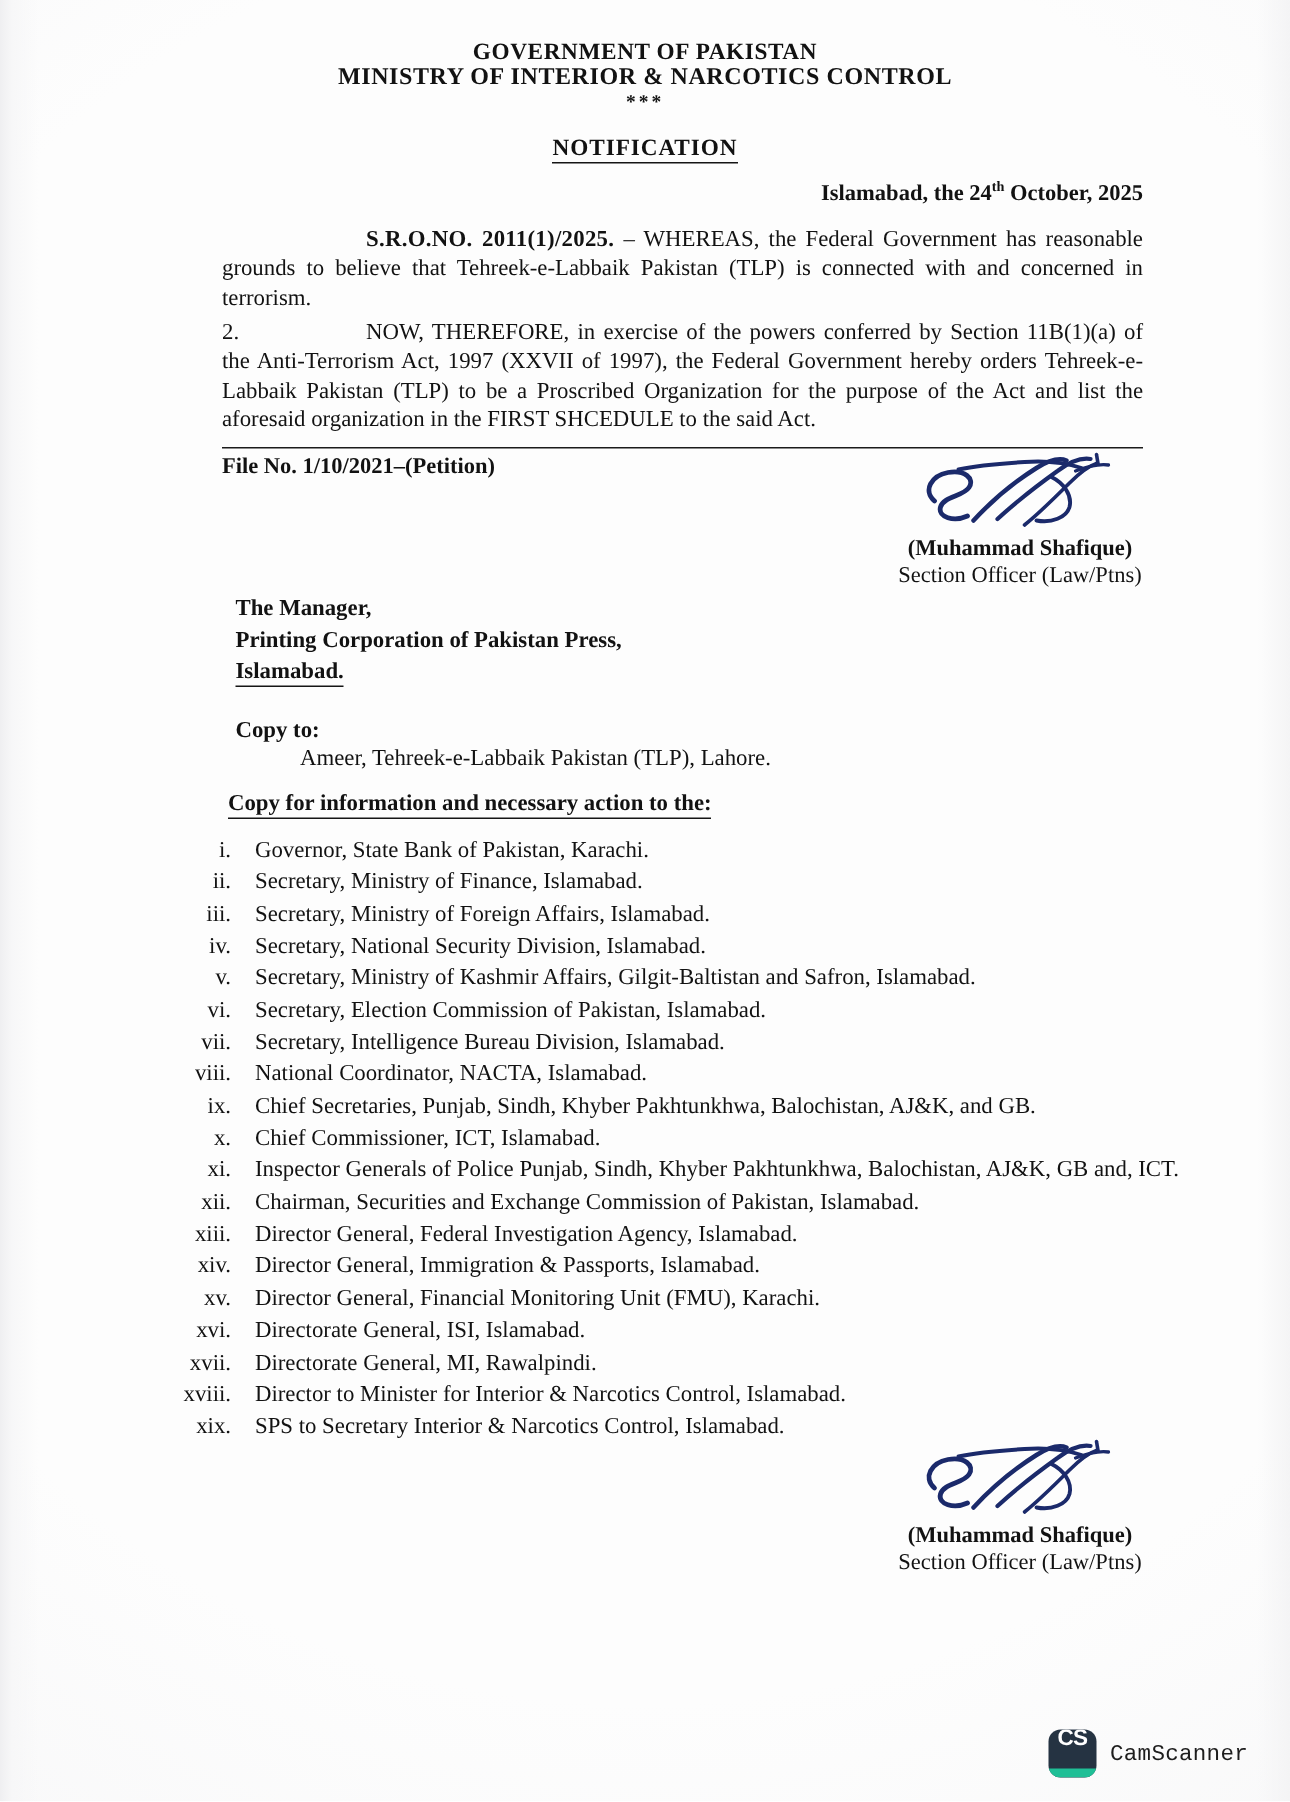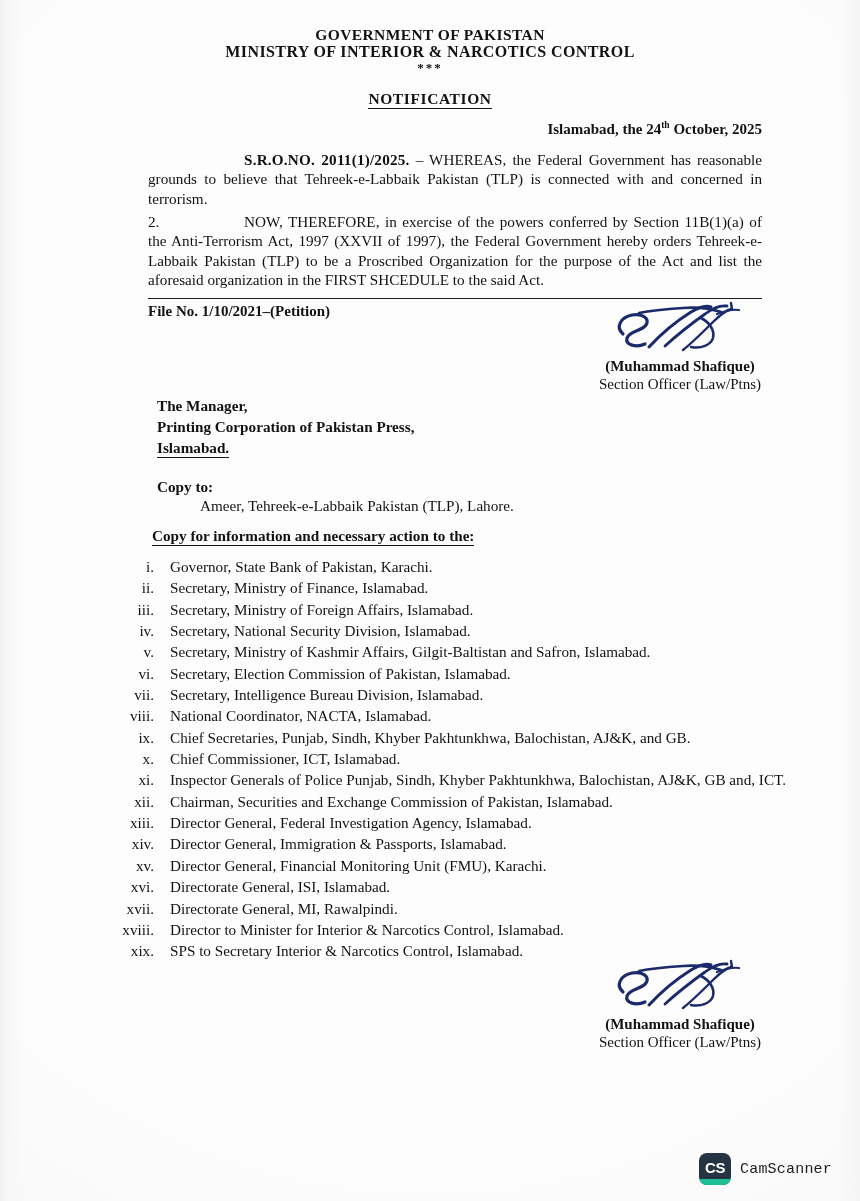--- a/index.html
+++ b/index.html
@@ -172,21 +172,20 @@
     gap: 9px;
     z-index: 6;
   }
   #cs-badge {
     width: 32px; height: 32px;
     border-radius: 8px;
     background: #253342;
     position: relative;
     overflow: hidden;
     display: flex;
-    align-items: center;
     justify-content: center;
   }
   #cs-badge .cs-text {
     color: #ffffff;
     font-family: "Liberation Sans", sans-serif;
     font-weight: bold;
     font-size: 15px;
     letter-spacing: -.5px;
     line-height: 1;
     position: relative;

